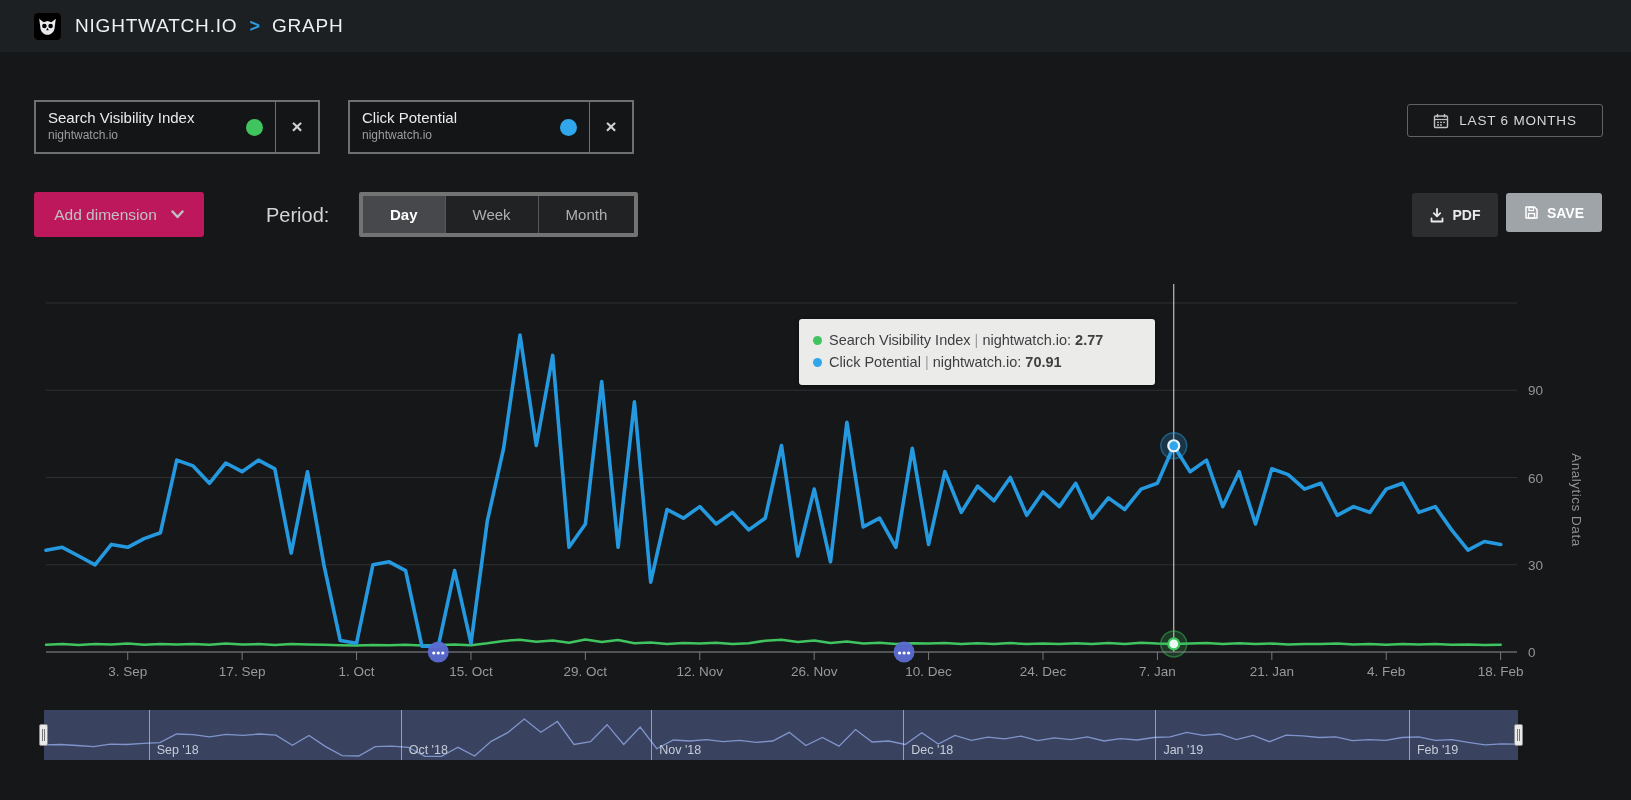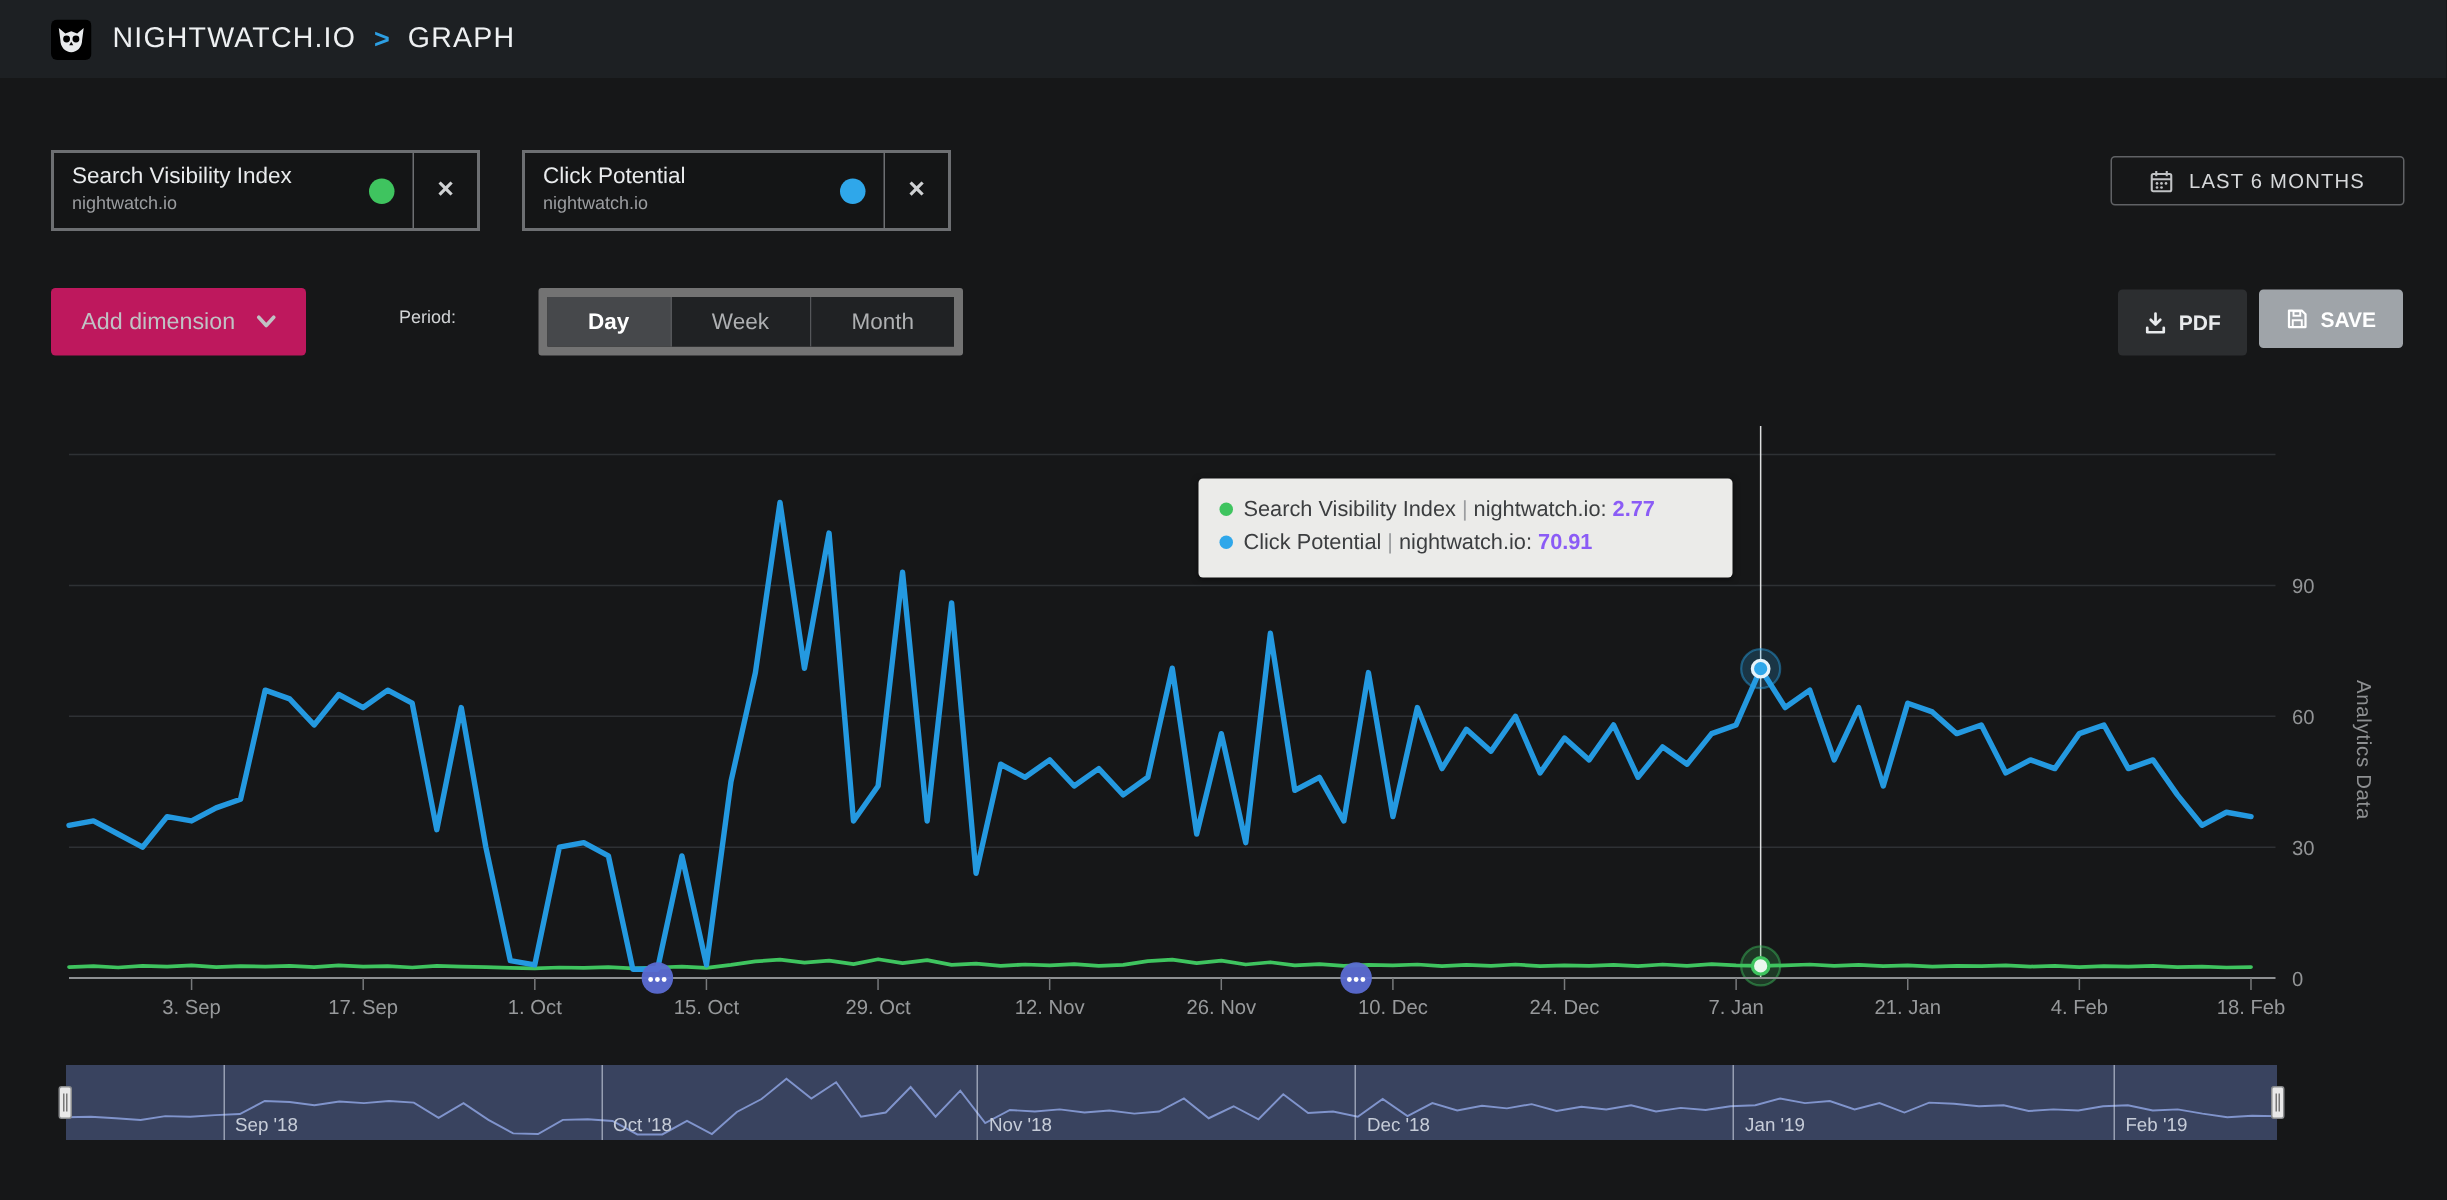--- a/index.html
+++ b/index.html
@@ -22,22 +22,22 @@
   .card .dot{width:17px;height:17px;border-radius:50%;align-self:center;margin-right:12px;flex:0 0 auto;}
   .card .close{width:42px;border-left:1px solid #6d6f72;display:flex;align-items:center;justify-content:center;
                font-size:19px;font-weight:700;color:#cfd1d3;cursor:pointer;}
   
   .rangebtn{position:absolute;top:104px;left:1407px;width:196px;height:33px;border:1px solid #606265;
             border-radius:3px;display:flex;align-items:center;justify-content:center;gap:10px;
             color:#d6d8da;font-size:13.5px;letter-spacing:.8px;box-sizing:border-box;cursor:pointer;}
   
   .adddim{position:absolute;top:192px;left:34px;width:170px;height:45px;background:#be185d;border-radius:3px;
           display:flex;align-items:center;justify-content:center;gap:14px;color:#c0c2c4;font-size:15.5px;cursor:pointer;}
-  .periodlabel{position:absolute;top:204px;left:266px;font-size:12px;color:#d2d4d6;}
-  .seg{position:absolute;top:192px;left:359px;height:45px;display:flex;border:6px solid #737373;border-radius:2px;box-sizing:border-box;}
+  .periodlabel{position:absolute;top:204px;left:266px;font-size:20px;color:#d2d4d6;}
+  .seg{position:absolute;top:192px;left:359px;height:45px;display:flex;border:4px solid #737373;border-radius:2px;box-sizing:border-box;}
   .seg button{height:100%;border:none;background:#202224;color:#aeb0b2;font-size:15px;padding:0 27px;cursor:pointer;
               border-right:1px solid #55575a;font-family:inherit;}
   .seg button:last-child{border-right:none;}
   .seg button.active{background:#46484b;color:#ffffff;font-weight:700;}
   .pdfbtn{position:absolute;top:193px;left:1412px;width:86px;height:44px;background:#2c2e30;border:none;border-radius:3px;
           color:#e8eaec;font-size:14px;font-weight:700;display:flex;align-items:center;justify-content:center;gap:9px;cursor:pointer;}
   .savebtn{position:absolute;top:193px;left:1506px;width:96px;height:39px;background:#9fa4a9;border:none;border-radius:3px;
           color:#ffffff;font-size:14px;font-weight:700;display:flex;align-items:center;justify-content:center;gap:8px;cursor:pointer;}
   
   .chartwrap{position:absolute;top:270px;left:0;width:1631px;height:430px;}
@@ -45,21 +45,21 @@
   .ylabel-rot{position:absolute;left:1556px;top:140px;width:40px;height:180px;pointer-events:none;}
   .ylabel-rot span{position:absolute;left:50%;top:50%;transform:translate(-50%,-50%) rotate(90deg);
                    white-space:nowrap;color:#8e9092;font-size:13.5px;letter-spacing:.5px;}
   
   .tooltip{position:absolute;left:799px;top:49px;width:356px;box-sizing:border-box;background:#ebebe9;
            border-radius:3px;padding:10px 14px 12px 14px;box-shadow:0 1px 4px rgba(0,0,0,.5);}
   .tooltip .tt-title{font-size:15.5px;font-weight:700;color:#2b2d2f;margin-bottom:7px;}
   .tt-row{font-size:14.5px;color:#3c3e40;line-height:22px;white-space:nowrap;}
   .tt-row .bullet{display:inline-block;width:9px;height:9px;border-radius:50%;margin-right:7px;}
   .tt-row .pipe{color:#9b9da0;padding:0 4px;}
-  .tt-row b{color:#8b5cf6;text-align:right;}
+  .tt-row b{color:#404040;text-align:right;}
   
   .nav{position:absolute;top:710px;left:44px;width:1474px;height:50px;background:#39435f;}
   .nav svg{position:absolute;top:0;left:0;}
   .nav .mline{position:absolute;top:0;width:1px;height:100%;background:rgba(230,235,245,.55);}
   .nav .mlabel{position:absolute;bottom:3px;font-size:12.5px;color:#c6ccd8;}
   .handle{position:absolute;top:14px;width:9px;height:22px;background:#e9e9e9;border:1px solid #8a8c8e;border-radius:2px;
           box-sizing:border-box;cursor:ew-resize;}
   .handle:before,.handle:after{content:"";position:absolute;top:4px;bottom:4px;width:1px;background:#777;}
   .handle:before{left:2px;} .handle:after{right:2px;}
 </style>

